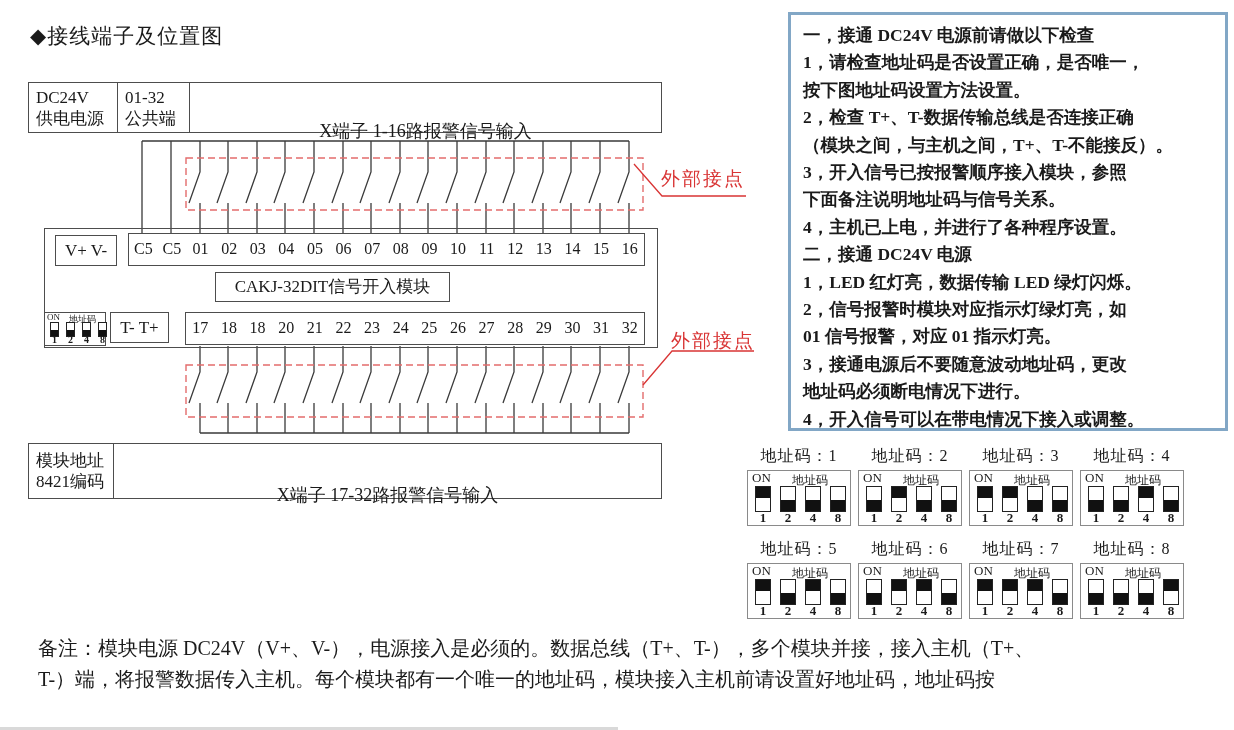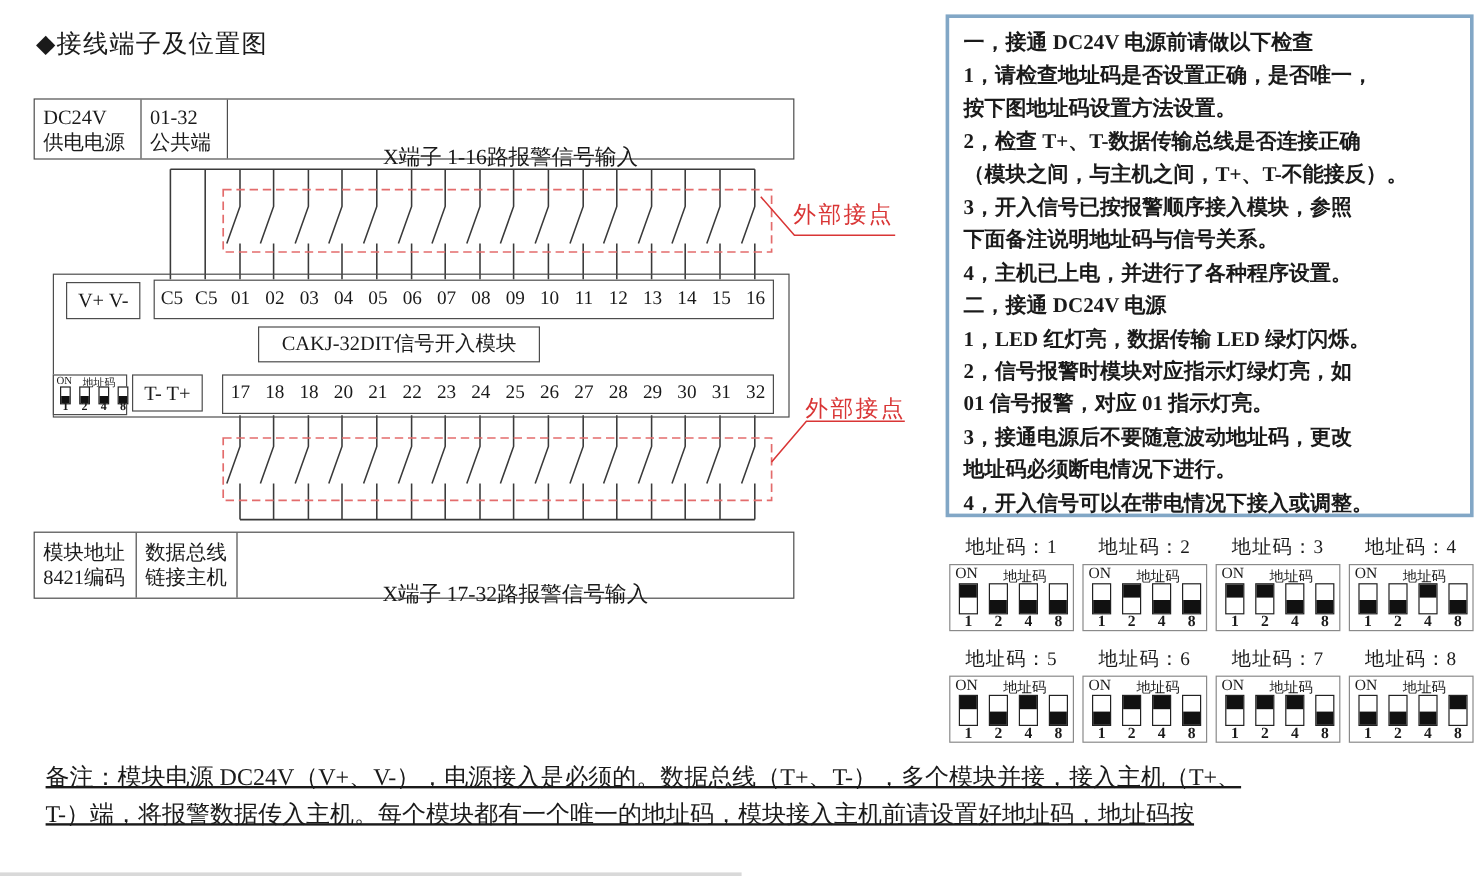--- a/index.html
+++ b/index.html
@@ -45,35 +45,35 @@
   .redlabel{color:#d93535;font-size:19px;letter-spacing:2px;z-index:3;}
   #ext-top{left:661px;top:166px;}
   #ext-bot{left:671px;top:328px;}
 
   
   #panel{left:788px;top:12px;width:440px;height:419px;border:3px solid #82a7c6;background:#fff;
          padding:7px 10px 0 12px;box-sizing:border-box;font-weight:bold;}
   .ins-line{font-size:17.5px;line-height:27.4px;white-space:nowrap;}
 
   
-  #addrgrid{left:791px;top:446px;width:442px;display:flex;flex-wrap:wrap;column-gap:7px;row-gap:13px;}
+  #addrgrid{left:747px;top:446px;width:442px;display:flex;flex-wrap:wrap;column-gap:7px;row-gap:13px;}
   .addr-item{width:104px;}
   .addr-title{text-align:center;font-size:16px;margin-bottom:3px;letter-spacing:1px;}
   .addr-box{height:54px;border:1px solid #8a8a8a;position:relative;background:#fff;}
   .ab-on{position:absolute;left:4px;top:-1px;font-size:13px;}
   .ab-addr{position:absolute;left:44px;top:1px;font-size:12px;}
   .ab-row{position:absolute;left:7px;top:15px;display:flex;gap:9px;}
   .ab-sw{width:14px;height:24px;border:1px solid #222;position:relative;background:#fff;}
   .ab-sw i{position:absolute;left:0;width:100%;height:11px;background:#111;}
   .ab-sw.on i{top:0;} .ab-sw.off i{bottom:0;}
   .ab-pins{position:absolute;left:7px;top:39px;display:flex;gap:9px;}
   .ab-pins b{width:16px;text-align:center;font-size:13px;}
 
   #note{left:38px;top:633px;width:1196px;}
-  .note-line{font-size:20px;line-height:31px;white-space:nowrap;text-decoration:underline;}
+  .note-line{font-size:20px;line-height:31px;white-space:nowrap;}
 
   #bottom-rule{left:0;top:727px;width:618px;height:3px;background:#d9d9d9;}
 </style>
 </head>
 <body>
 
 <div class="page">
 
   <div class="abs title">◆接线端子及位置图</div>
 
@@ -163,24 +163,20 @@
       <span>30</span>
       <span>31</span>
       <span>32</span>
     </div>
 
   <div id="botbox" class="abs lbox">
     <div class="cell cell1">
       <div class="l">模块地址</div>
       <div class="l">8421编码</div>
     </div>
-    <div class="cell cell2">
-      <div class="l">数据总线</div>
-      <div class="l">链接主机</div>
-    </div>
     <div class="cell">
       <div class="c3">X端子 17-32路报警信号输入</div>
     </div>
   </div>
 
   <div id="ext-top" class="abs redlabel">外部接点</div>
   <div id="ext-bot" class="abs redlabel">外部接点</div>
 
   <div id="panel" class="abs">
       <div class="ins-line">一，接通 DC24V 电源前请做以下检查</div>

